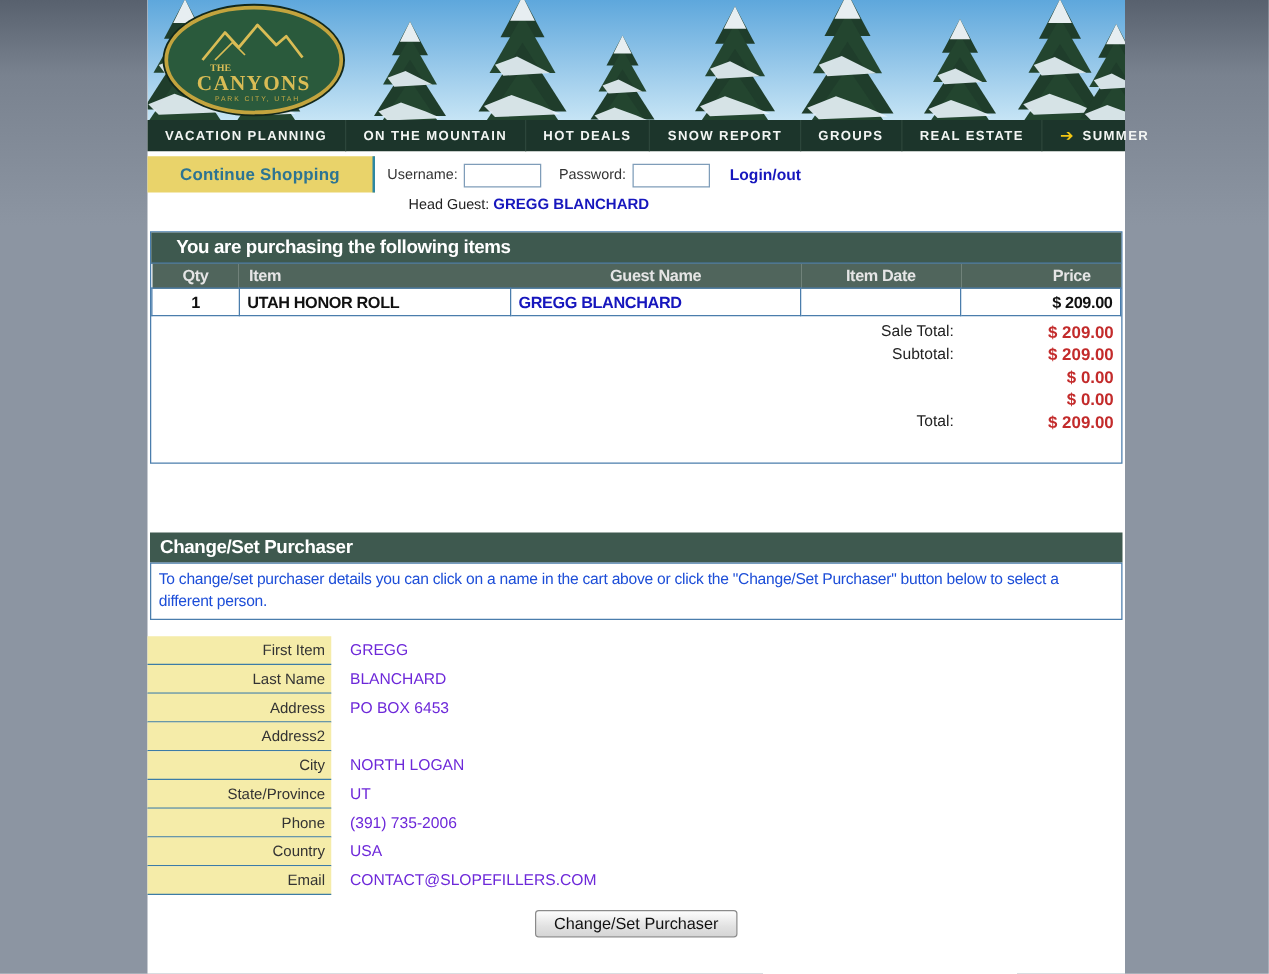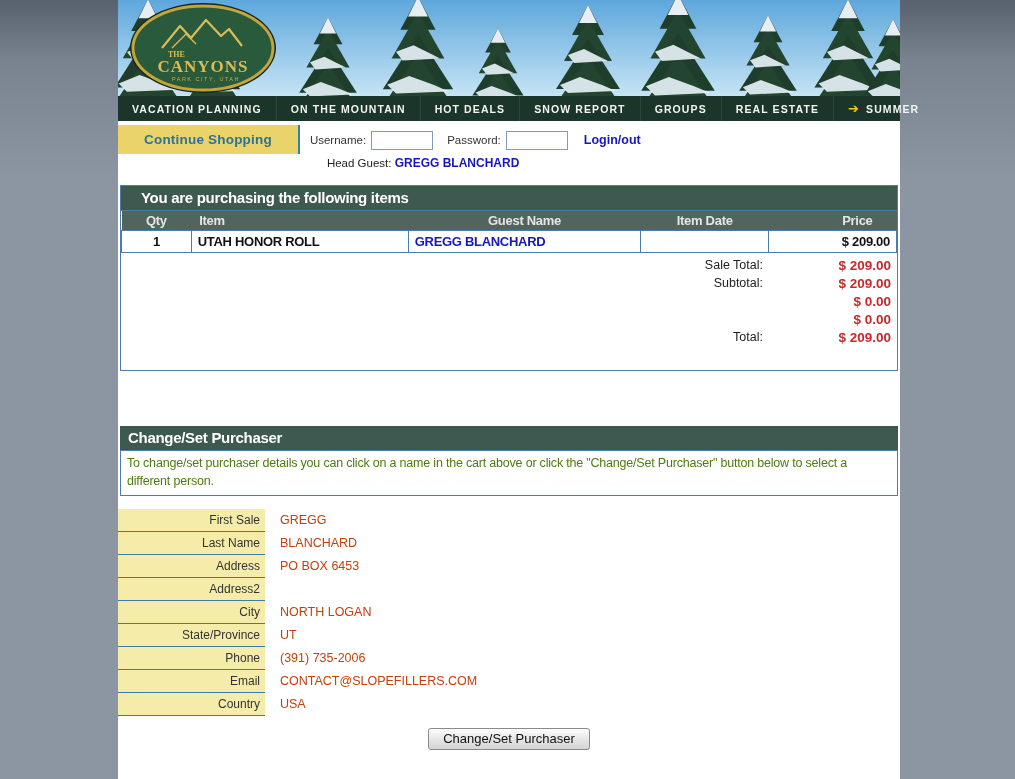--- a/index.html
+++ b/index.html
@@ -66,30 +66,30 @@
   td.price { text-align:right; }
   .totals { padding: 3px 6px 24px 0; }
   .tot-row { display:flex; justify-content:flex-end; align-items:center; height: 18px; }
   .tot-label { font-size: 12.5px; color:#222; text-align:right; width: 200px; padding-right: 10px; }
   .tot-label.bold { font-weight: normal; }
   .tot-value { font-size: 13.5px; font-weight:bold; color:#c32b2b; width: 118px; text-align:right; }
 
   
   .purchaser { margin: 55px 2px 0 2px; }
   .desc-box {
-    border: 1px solid #4a7dac; font-size: 12.5px; color:#4d7c0f;
+    border: 1px solid #4a7dac; font-size: 12.5px; color:#1d4ed8;
     padding: 3px 6px 5px 6px; line-height: 1.45; letter-spacing: -0.2px;
   }
   .form { margin-top: 13px; }
   .form-row { display:flex; height: 23px; }
   .form-label {
     width: 147px; background:#f5eca9; border-bottom: 1px solid #3c7ca6;
     font-size: 12px; color:#333; text-align:right; padding: 4px 5px 0 0;
   }
-  .form-value { font-size: 12.5px; color:#c2410c; padding: 4px 0 0 15px; }
+  .form-value { font-size: 12.5px; color:#6d28d9; padding: 4px 0 0 15px; }
 
   .btn-row { text-align:center; margin-top: 12px; padding-bottom: 18px; }
   .push-btn {
     font-family: "Liberation Sans", sans-serif; font-size: 13px; color:#111;
     background: linear-gradient(to bottom, #fdfdfd, #e2e2e2 60%, #d5d5d5);
     border: 1px solid #8a8a8a; border-radius: 3px; padding: 2px 14px 3px 14px; cursor: pointer;
   }
 </style>
 </head>
 <body>
@@ -220,21 +220,21 @@
     </div>
   </div>
 
   <div class="purchaser">
     <div class="bar-title">Change/Set Purchaser</div>
     <div class="desc-box">To change/set purchaser details you can click on a name in the cart above or click the "Change/Set Purchaser" button below to select a different person.</div>
   </div>
 
   <div class="form">
     <div class="form-row">
-      <div class="form-label">First Sale</div>
+      <div class="form-label">First Item</div>
       <div class="form-value">GREGG</div>
     </div>
     <div class="form-row">
       <div class="form-label">Last Name</div>
       <div class="form-value">BLANCHARD</div>
     </div>
     <div class="form-row">
       <div class="form-label">Address</div>
       <div class="form-value">PO BOX 6453</div>
     </div>
@@ -248,26 +248,26 @@
     </div>
     <div class="form-row">
       <div class="form-label">State/Province</div>
       <div class="form-value">UT</div>
     </div>
     <div class="form-row">
       <div class="form-label">Phone</div>
       <div class="form-value">(391) 735-2006</div>
     </div>
     <div class="form-row">
+      <div class="form-label">Country</div>
+      <div class="form-value">USA</div>
+    </div>
+    <div class="form-row">
       <div class="form-label">Email</div>
       <div class="form-value">CONTACT@SLOPEFILLERS.COM</div>
     </div>
-    <div class="form-row">
-      <div class="form-label">Country</div>
-      <div class="form-value">USA</div>
-    </div>
   </div>
 
   <div class="btn-row">
     <button class="push-btn">Change/Set Purchaser</button>
   </div>
 
 </div>
 
 </body></html>

